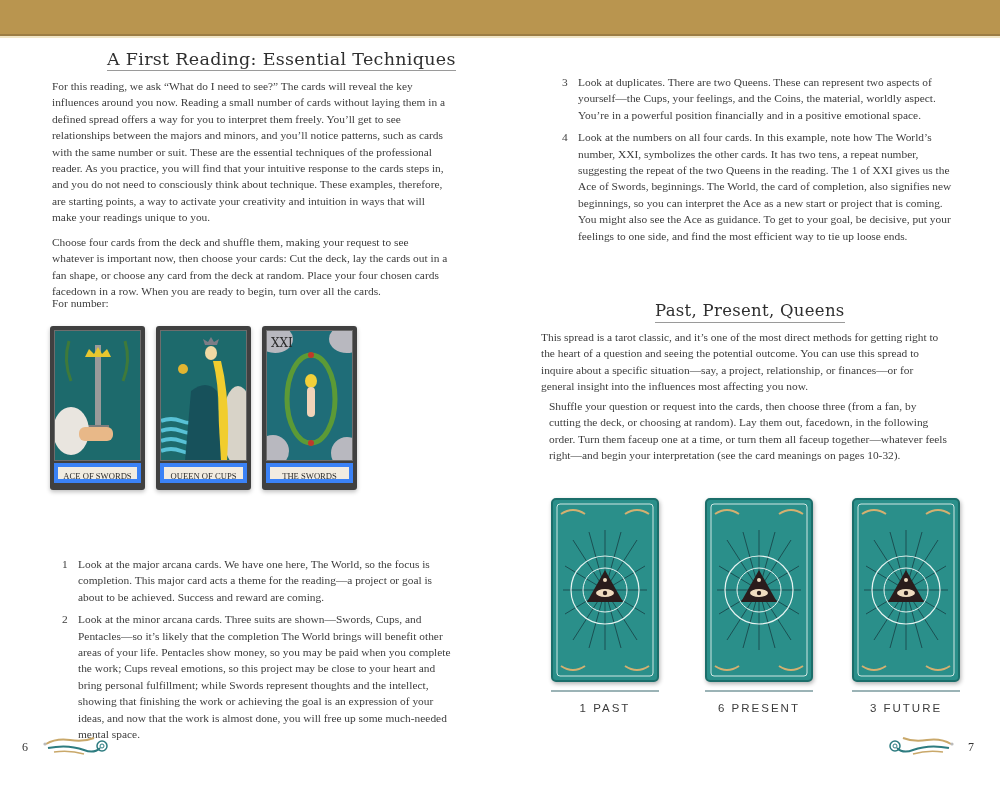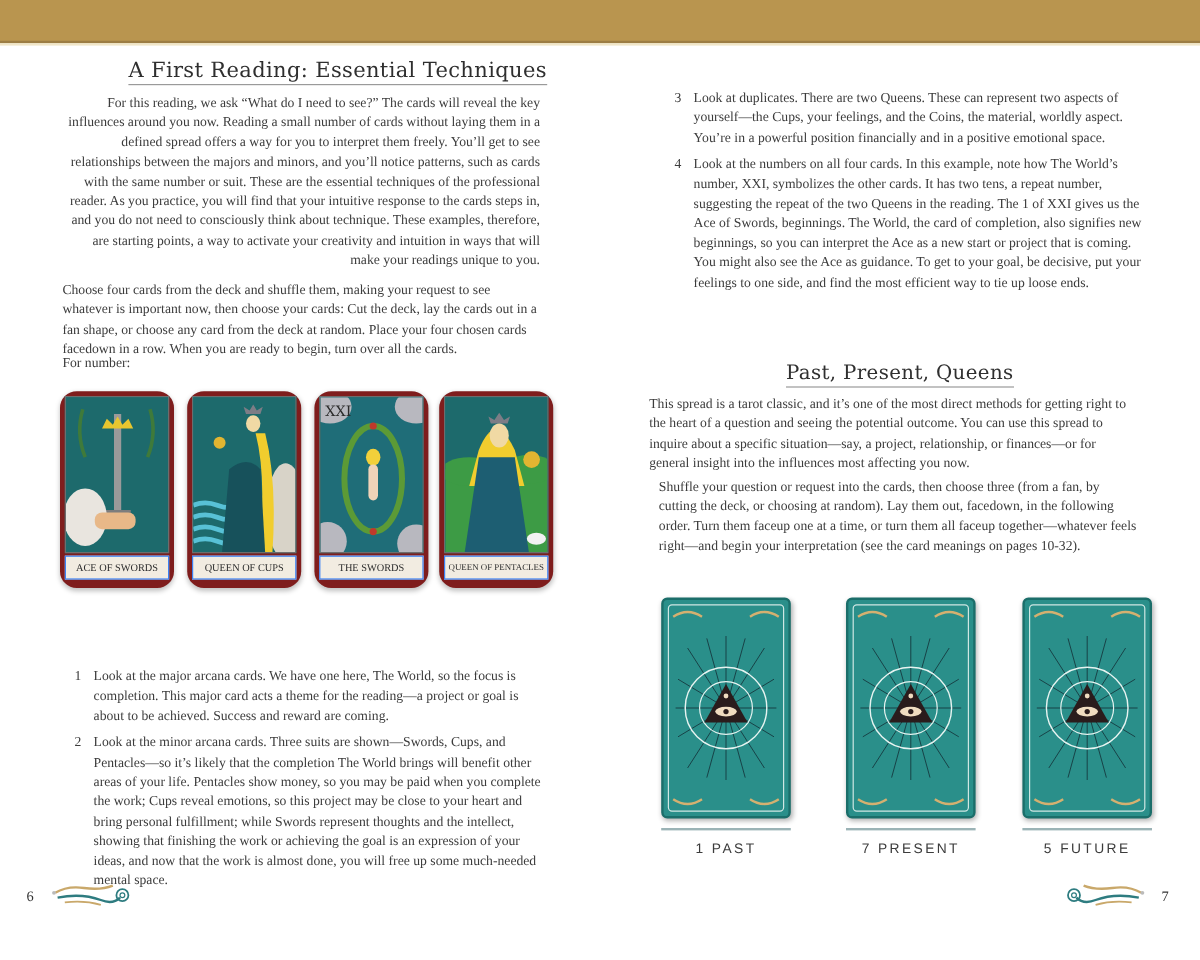--- a/index.html
+++ b/index.html
@@ -11,37 +11,37 @@
 
   .page { position: absolute; top: 36px; height: 764px; }
   .page-left { left: 0; width: 500px; }
   .page-right { left: 500px; width: 500px; }
 
   .heading { position: absolute; font-family: "DejaVu Serif", serif; font-weight: normal; color: #2f2f2f; letter-spacing: 0.3px; border-bottom: 1px solid #9a9a9a; padding-bottom: 1px; line-height: 1.15; }
   .h-left { left: 107px; top: 13px; font-size: 17.5px; }
   .h-right { left: 155px; top: 266px; font-size: 16.5px; }
 
   .para { position: absolute; font-size: 11.4px; line-height: 16.4px; color: #3c3c3c; }
-  .p-intro { left: 52px; top: 42px; width: 398px; text-align: right; }
+  .p-intro { left: 52px; top: 42px; width: 398px; }
   .p-choose { left: 52px; top: 198px; width: 398px; }
   .p-example { left: 52px; top: 259px; width: 200px; }
   .p-spread { left: 41px; top: 293px; width: 400px; }
   .p-shuffle { left: 49px; top: 362px; width: 400px; }
 
   .num-list { position: absolute; list-style: none; font-size: 11.4px; line-height: 16.4px; color: #3c3c3c; }
   .nl-left { left: 62px; top: 520px; width: 395px; }
   .nl-right { left: 62px; top: 38px; width: 400px; }
   .num-list li { position: relative; padding-left: 16px; margin-bottom: 6px; }
   .num-list li .n { position: absolute; left: 0; top: 0; }
 
   
   .example-cards { position: absolute; left: 50px; top: 290px; width: 410px; height: 166px; }
-  .tcard { position: absolute; top: 0; width: 95px; height: 164px; background: #7f1d1d; border-radius: 14px; box-shadow: 0 2px 4px rgba(0,0,0,0.25); padding: 4px; }
+  .tcard { position: absolute; top: 0; width: 95px; height: 164px; background: #404040; border-radius: 3px; box-shadow: 0 2px 4px rgba(0,0,0,0.25); padding: 4px; }
   .tcard .art { position: relative; width: 87px; height: 131px; background: #1f6b6d; overflow: hidden; border: 1px solid #6d6d6d; }
-  .tcard .label { margin-top: 2px; height: 20px; border: 1px solid #3b82f6; background: #f2ece1; font-size: 8.6px; text-align: center; line-height: 18px; color: #2d2d2d; letter-spacing: 0; white-space: nowrap; overflow: hidden; }
+  .tcard .label { margin-top: 2px; height: 20px; border: 4px solid #3b82f6; background: #f2ece1; font-size: 8.6px; text-align: center; line-height: 18px; color: #2d2d2d; letter-spacing: 0; white-space: nowrap; overflow: hidden; }
   .tcard .label.small { font-size: 7.4px; }
 
   
   .back-card { position: absolute; top: 462px; width: 108px; height: 184px; border-radius: 5px; background: #2a8f8a; border: 2px solid #1b6e6a; box-shadow: 1px 2px 4px rgba(0,0,0,0.3); overflow: hidden; }
   .back-card svg { position: absolute; left: 0; top: 0; }
   .back-rule { position: absolute; top: 654px; height: 2px; background: #9bb3b6; width: 108px; }
   .back-label { position: absolute; top: 666px; width: 108px; text-align: center; font-family: Liberation Sans, sans-serif; font-size: 11.5px; letter-spacing: 2px; color: #3c3c3c; }
 
   .folio { position: absolute; top: 704px; font-size: 12px; color: #333; }
   .flourish { position: absolute; top: 700px; }
@@ -102,37 +102,20 @@
           <ellipse cx="44" cy="68" rx="24" ry="44" fill="none" stroke="#5c9a36" stroke-width="5"></ellipse>
           <circle cx="44" cy="24" r="3" fill="#c0392b"></circle>
           <circle cx="44" cy="112" r="3" fill="#c0392b"></circle>
           <ellipse cx="44" cy="50" rx="6" ry="7" fill="#f2d03a"></ellipse>
           <rect x="40" y="56" width="8" height="30" rx="4" fill="#f0d3b8"></rect>
         </svg>
       </div>
       <div class="label">THE SWORDS</div>
     </div>
 
-    <div class="tcard" style="left:316px;">
-      <div class="art">
-        <svg width="87" height="131" viewBox="0 0 87 131">
-          <rect width="87" height="131" fill="#1d6a6c"></rect>
-          <rect y="60" width="87" height="71" fill="#3d9b45"></rect>
-          <ellipse cx="20" cy="62" rx="24" ry="12" fill="#3d9b45"></ellipse>
-          <ellipse cx="70" cy="60" rx="22" ry="12" fill="#3d9b45"></ellipse>
-          <path d="M28 44 q14 -34 30 0 l8 30 -46 0 z" fill="#f1cd2e"></path>
-          <path d="M28 50 l30 0 l12 81 -54 0 z" fill="#1d5e72"></path>
-          <polygon points="38,22 52,22 54,16 49,19 45,13 41,19 36,16" fill="#7d7d86"></polygon>
-          <ellipse cx="45" cy="32" rx="8" ry="10" fill="#f0d9a4"></ellipse>
-          <circle cx="72" cy="52" r="7" fill="#e2b531"></circle>
-          <ellipse cx="76" cy="118" rx="8" ry="5" fill="#f2f2f2"></ellipse>
-        </svg>
-      </div>
-      <div class="label small">QUEEN OF PENTACLES</div>
-    </div>
   </div>
 
   <ol class="num-list nl-left">
     <li>
       <span class="n">1</span>
       <span>Look at the major arcana cards. We have one here, The World, so the focus is completion. This major card acts a theme for the reading—a project or goal is about to be achieved. Success and reward are coming.</span>
     </li>
     <li>
       <span class="n">2</span>
       <span>Look at the minor arcana cards. Three suits are shown—Swords, Cups, and Pentacles—so it’s likely that the completion The World brings will benefit other areas of your life. Pentacles show money, so you may be paid when you complete the work; Cups reveal emotions, so this project may be close to your heart and bring personal fulfillment; while Swords represent thoughts and the intellect, showing that finishing the work or achieving the goal is an expression of your ideas, and now that the work is almost done, you will free up some much-needed mental space.</span>
@@ -223,21 +206,21 @@
       </g>
       <circle cx="52" cy="90" r="34" fill="none" stroke="#e6f3f0" stroke-width="1.2"></circle>
       <circle cx="52" cy="90" r="22" fill="none" stroke="#e6f3f0" stroke-width="1"></circle>
       <polygon points="52,70 70,102 34,102" fill="#2a1c1c"></polygon>
       <ellipse cx="52" cy="93" rx="9" ry="4" fill="#f0dcc0"></ellipse>
       <circle cx="52" cy="93" r="2.2" fill="#2a1c1c"></circle>
       <circle cx="52" cy="80" r="2" fill="#f0dcc0"></circle>
     </svg>
   </div>
   <div class="back-rule" style="left:205px;"></div>
-  <div class="back-label" style="left:205px;">7 PRESENT</div>
+  <div class="back-label" style="left:205px;">6 PRESENT</div>
 
   <div class="back-card" style="left:352px;">
     <svg width="104" height="180" viewBox="0 0 104 180">
       <rect x="4" y="4" width="96" height="172" rx="3" fill="none" stroke="#cfe7e3" stroke-width="1"></rect>
       <path d="M8 14 q12 -8 24 0 M72 14 q12 -8 24 0 M8 166 q12 8 24 0 M72 166 q12 8 24 0" stroke="#d4b070" stroke-width="2" fill="none"></path>
       <g stroke="#173f44" stroke-width="0.8">
         <line x1="52" y1="90" x2="52" y2="30"></line>
           <line x1="52" y1="90" x2="52" y2="150"></line>
         <line x1="52" y1="90" x2="10" y2="90"></line>
           <line x1="52" y1="90" x2="94" y2="90"></line>
@@ -256,21 +239,21 @@
       </g>
       <circle cx="52" cy="90" r="34" fill="none" stroke="#e6f3f0" stroke-width="1.2"></circle>
       <circle cx="52" cy="90" r="22" fill="none" stroke="#e6f3f0" stroke-width="1"></circle>
       <polygon points="52,70 70,102 34,102" fill="#2a1c1c"></polygon>
       <ellipse cx="52" cy="93" rx="9" ry="4" fill="#f0dcc0"></ellipse>
       <circle cx="52" cy="93" r="2.2" fill="#2a1c1c"></circle>
       <circle cx="52" cy="80" r="2" fill="#f0dcc0"></circle>
     </svg>
   </div>
   <div class="back-rule" style="left:352px;"></div>
-  <div class="back-label" style="left:352px;">5 FUTURE</div>
+  <div class="back-label" style="left:352px;">3 FUTURE</div>
 
   <svg class="flourish" style="left:385px;" width="70" height="22" viewBox="0 0 70 22">
     <g transform="translate(70,0) scale(-1,1)">
       <path d="M4 8 q10 -6 24 -4 q14 2 24 -2" stroke="#c9a86a" stroke-width="2" fill="none"></path>
       <path d="M6 12 q20 -4 36 2 q10 4 16 -2" stroke="#2e7c80" stroke-width="2" fill="none"></path>
       <path d="M12 16 q16 -2 30 2" stroke="#c9a86a" stroke-width="1.5" fill="none"></path>
       <circle cx="60" cy="10" r="5" stroke="#2e7c80" stroke-width="1.5" fill="none"></circle>
       <circle cx="60" cy="10" r="2" stroke="#2e7c80" stroke-width="1" fill="none"></circle>
       <circle cx="3" cy="8" r="1.6" fill="#bbbbbb"></circle>
     </g>

